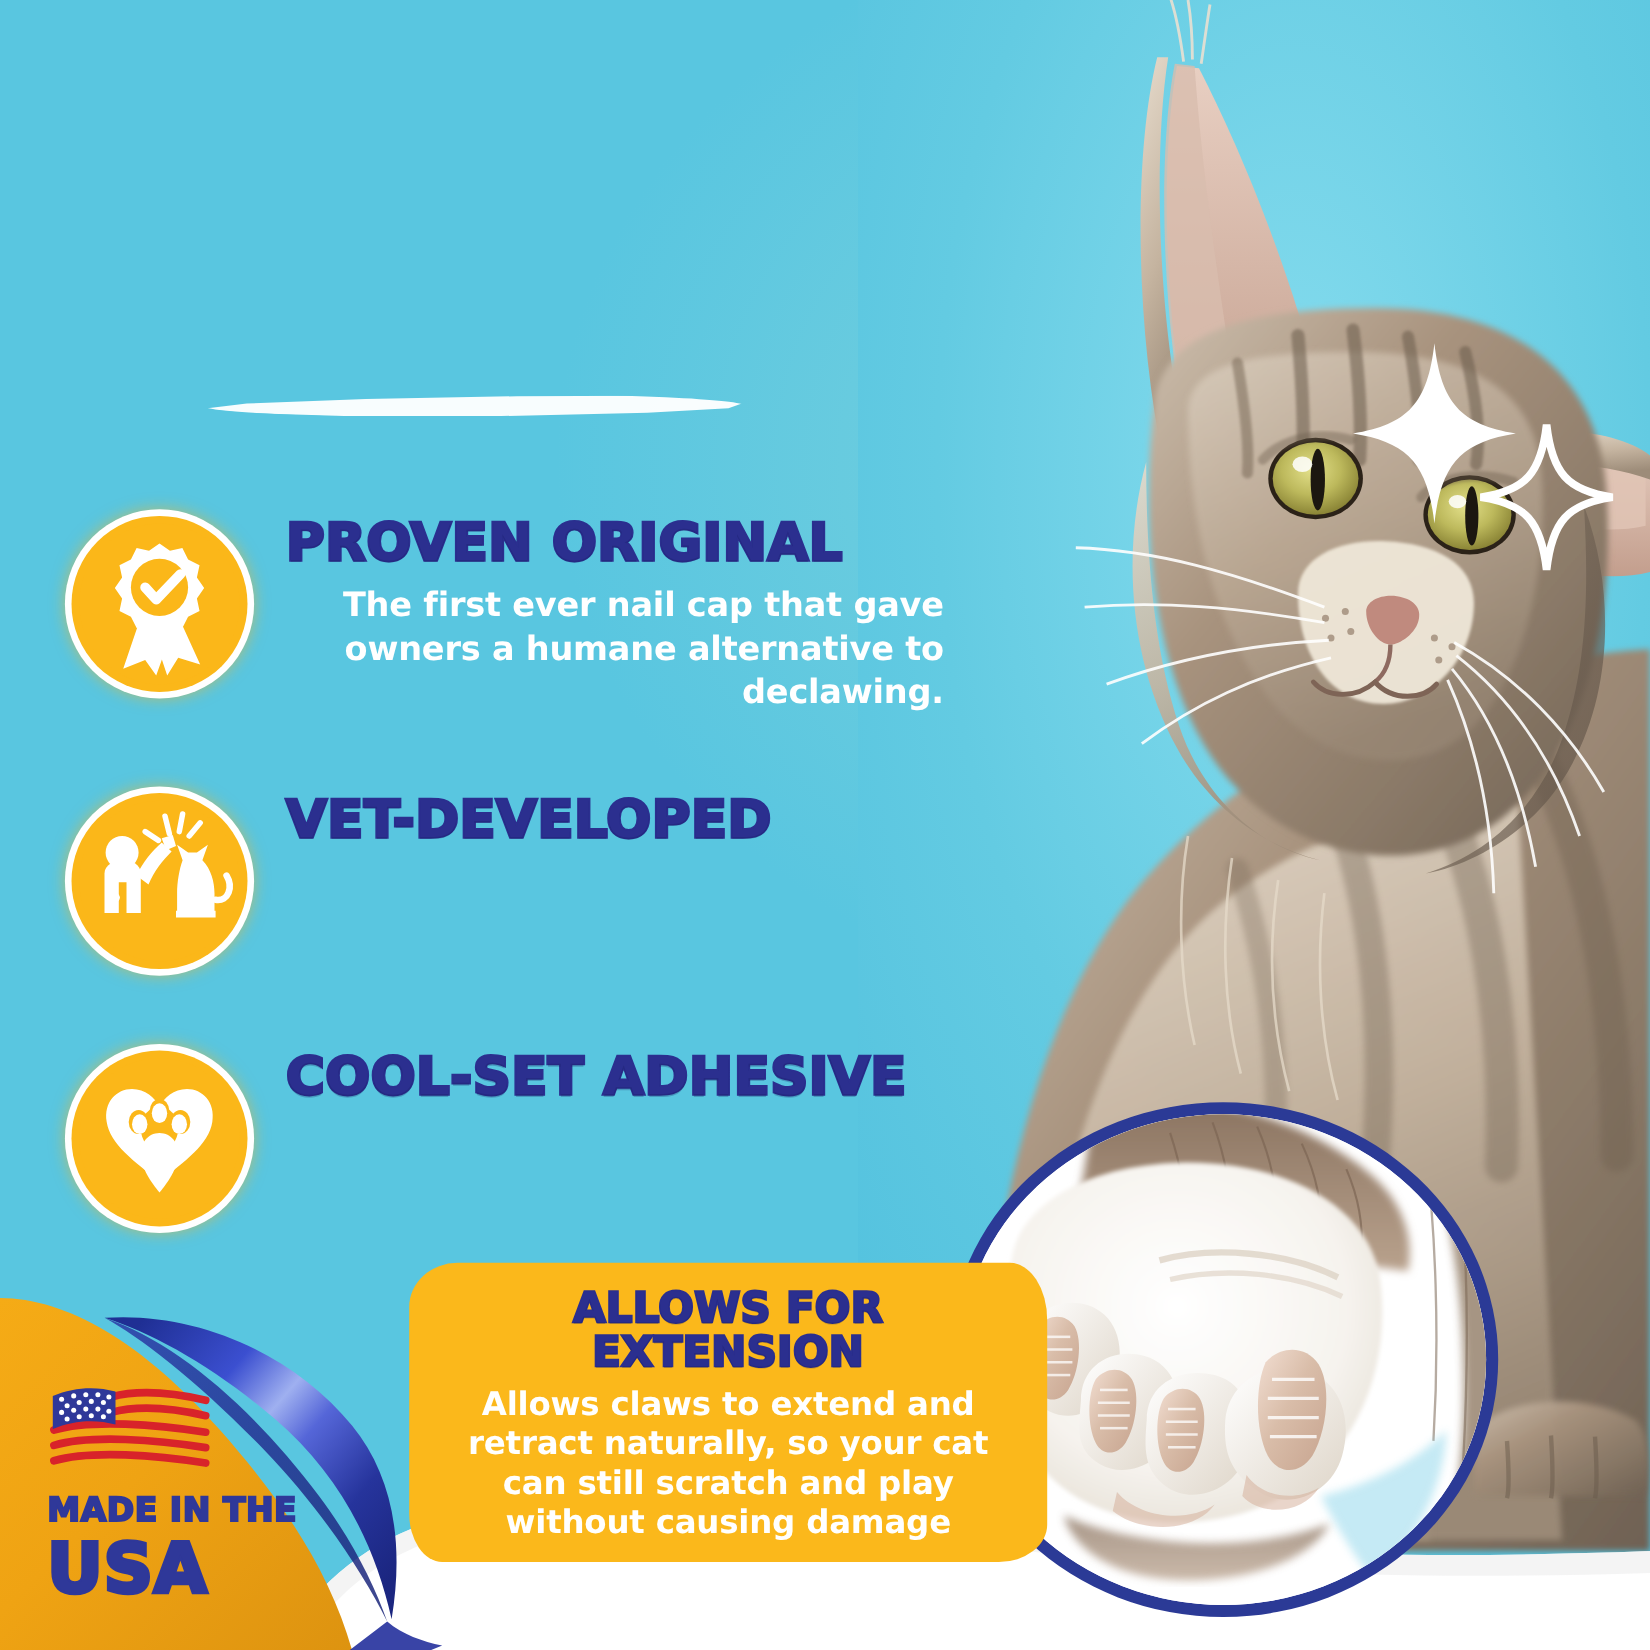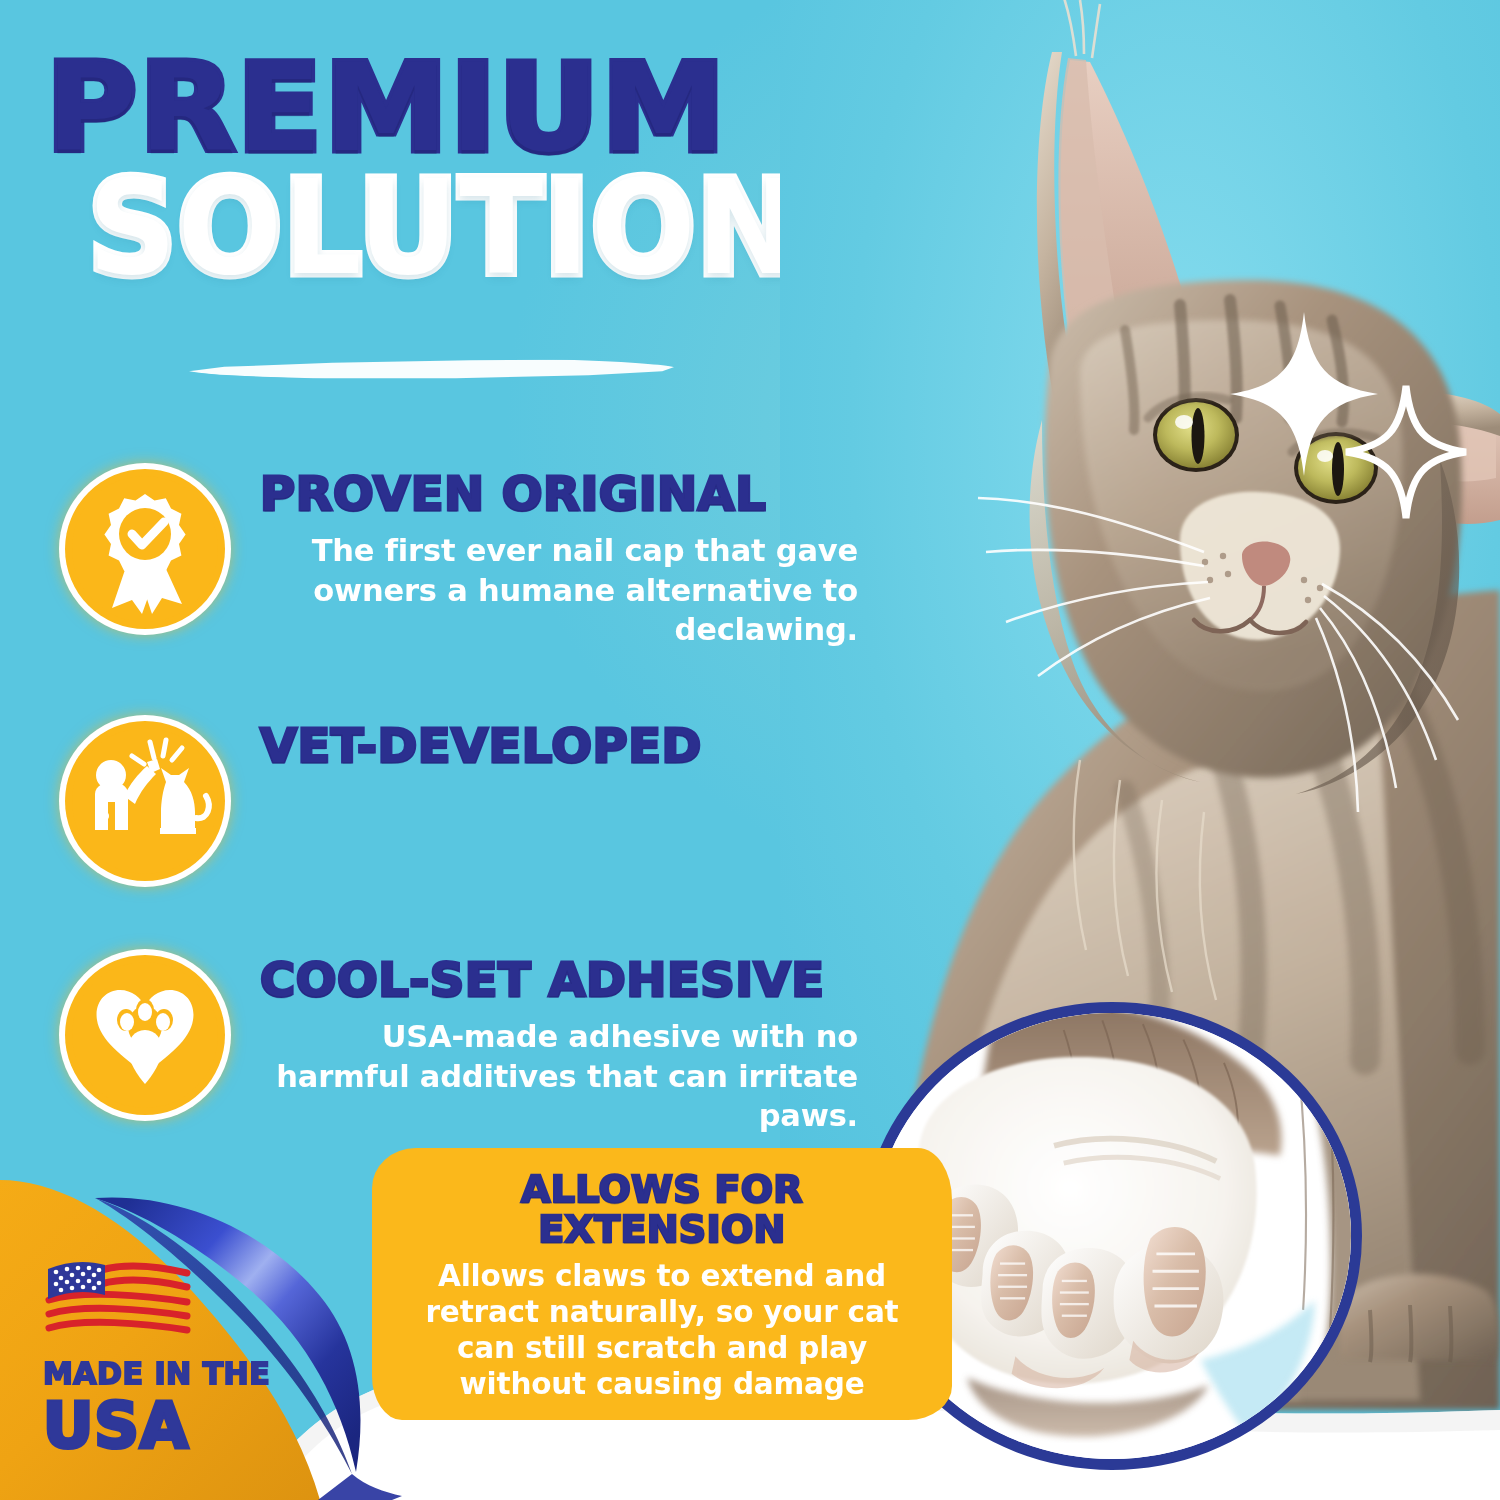--- a/index.html
+++ b/index.html
@@ -177,24 +177,20 @@
     font-size:62px; letter-spacing:1px; color:#2f3899;
     -webkit-text-stroke:4px #2f3899; paint-order:stroke fill;
     line-height:1.05; margin-top:4px;
   }
 </style>
 </head>
 <body>
 
 <div id="canvas">
 
-  <div id="headline">
-    <div class="h-premium">PREMIUM</div>
-    <div class="h-solution">SOLUTION</div>
-  </div>
   <div id="swoosh"></div>
 
   <div id="photo">
     <svg id="catwrap" viewBox="0 0 720 1420" preserveAspectRatio="xMidYMin slice">
       <defs>
         <radialGradient id="bgGlow" cx="55%" cy="30%" r="75%">
           <stop offset="0%" stop-color="#86dcee"></stop>
           <stop offset="60%" stop-color="#63cbe2"></stop>
           <stop offset="100%" stop-color="#55c3df"></stop>
         </radialGradient>
@@ -426,21 +422,20 @@
           <g fill="#ffffff">
             <ellipse cx="83" cy="60" rx="7" ry="9"></ellipse>
             <ellipse cx="65" cy="70" rx="7" ry="9"></ellipse>
             <ellipse cx="101" cy="70" rx="7" ry="9"></ellipse>
             <path d="M83 78 C94 78 100 88 100 96 C100 110 90 124 83 132 C76 124 66 110 66 96 C66 88 72 78 83 78 Z"></path>
           </g>
         </svg>
       </div>
       <div class="f-text">
         <div class="f-title">COOL-SET ADHESIVE</div>
-        <div class="f-body">USA-made adhesive with no harmful additives that can irritate paws.</div>
       </div>
     </div>
   </div>
 
   <svg id="whiteband" viewBox="0 0 1500 230" preserveAspectRatio="none">
     <path d="M250 230 C300 150 360 110 470 96 C600 80 760 100 900 118 C1060 138 1240 150 1500 140 L1500 230 Z" fill="#ffffff"></path>
     <path d="M250 230 C300 150 360 110 470 96 C600 80 760 100 900 118 C1060 138 1240 150 1500 140 L1500 160 C1240 168 1060 156 900 136 C760 118 600 100 470 114 C372 126 316 160 272 230 Z" fill="#f0f0f0" opacity="0.7"></path>
   </svg>
 
   <svg id="curl" viewBox="0 0 470 400">

